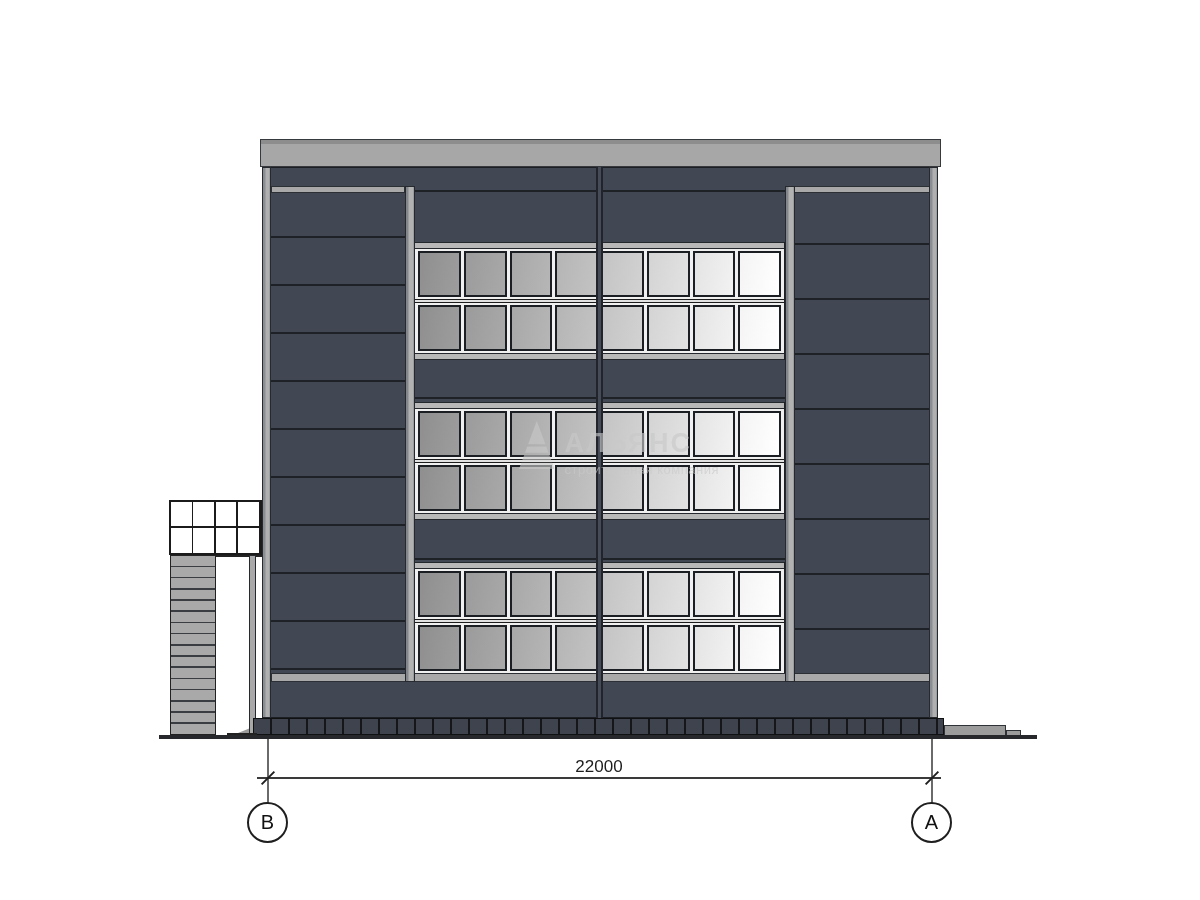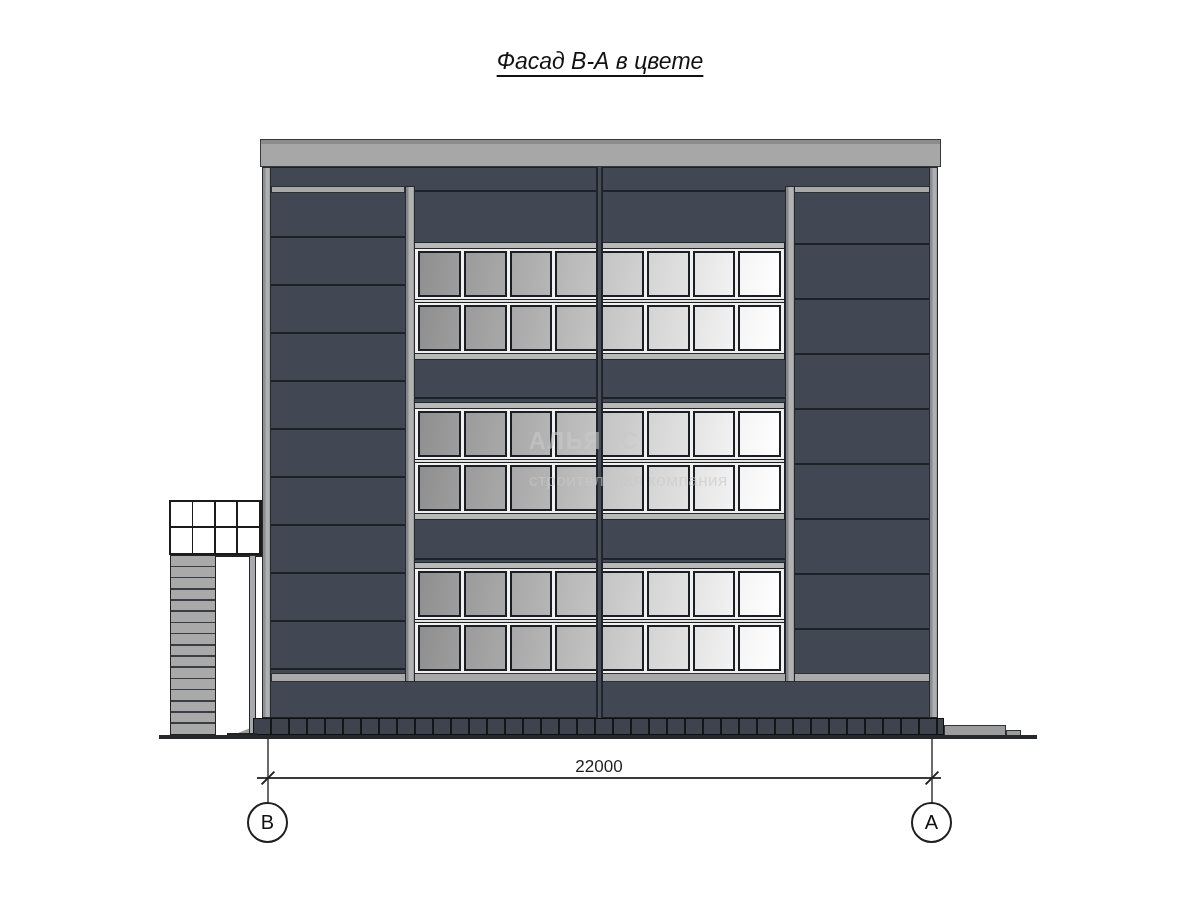--- a/index.html
+++ b/index.html
@@ -66,29 +66,28 @@
   
   .extline{width:2px;top:739px;height:64px;background:#6a6a6a;z-index:7;}
   .dimline{left:257px;top:777px;width:684px;height:2px;background:#3a3a3a;z-index:7;}
   .tick{width:18px;height:2px;background:#1e1e1e;transform:rotate(-45deg);top:777px;z-index:8;}
   .dimlabel{left:257px;top:757px;width:684px;text-align:center;font-size:17px;color:#1d1d1d;z-index:7;}
   .axiscircle{top:802px;width:41px;height:41px;border:2px solid #1f1f1f;border-radius:50%;background:#fff;
         display:flex;align-items:center;justify-content:center;font-size:20px;color:#111;z-index:7;}
   
   .watermark{left:519px;top:414px;width:200px;height:66px;display:flex;align-items:flex-start;gap:10px;
         color:#c9c9c9;opacity:0.62;z-index:6;pointer-events:none;}
-  .wm-text .wm-name{font-size:23px;font-weight:bold;letter-spacing:2px;margin-top:16px;line-height:1;}
-  .wm-text .wm-sub{font-size:17px;letter-spacing:0.5px;margin-top:18px;white-space:nowrap;}
+  .wm-text .wm-name{font-size:27px;font-weight:bold;letter-spacing:2px;margin-top:16px;line-height:1;}
+  .wm-text .wm-sub{font-size:13px;letter-spacing:0.5px;margin-top:5px;white-space:nowrap;}
 </style>
 </head>
 <body>
 
 <div class="canvas">
 
-  <div class="title">Фасад В-А в цвете</div>
 
   <div class="abs roof"></div>
   <div class="abs wall"></div>
   <div class="abs seams left"></div>
   <div class="abs seams right"></div>
   <div class="abs cseam" style="top:190px;"></div>
   <div class="abs cseam" style="top:397px;"></div>
   <div class="abs cseam" style="top:558px;"></div>
   <div class="abs hstrip left"></div>
   <div class="abs hstrip right"></div>

